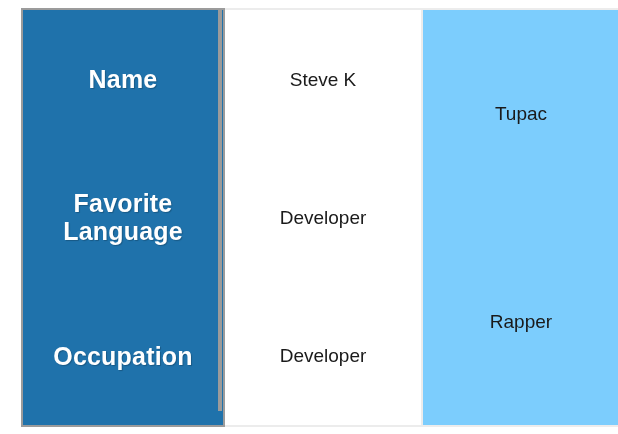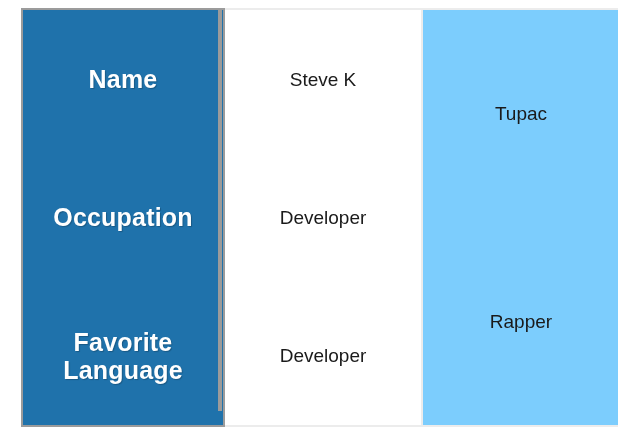--- a/index.html
+++ b/index.html
@@ -106,22 +106,22 @@
 </style>
 </head>
 <body>
 
 <div id="page">
 
   <div class="table">
 
     <div class="col col-label">
       <div class="cell cell-label">Name</div>
+      <div class="cell cell-label two-line">Favorite Language</div>
       <div class="cell cell-label">Occupation</div>
-      <div class="cell cell-label two-line">Favorite Language</div>
     </div>
 
     <div class="col col-a">
       <div class="cell cell-value">Steve K</div>
       <div class="cell cell-value">Developer</div>
       <div class="cell cell-value">Developer</div>
     </div>
 
     <div class="col col-b">
       <div class="cell cell-value">Tupac</div>

